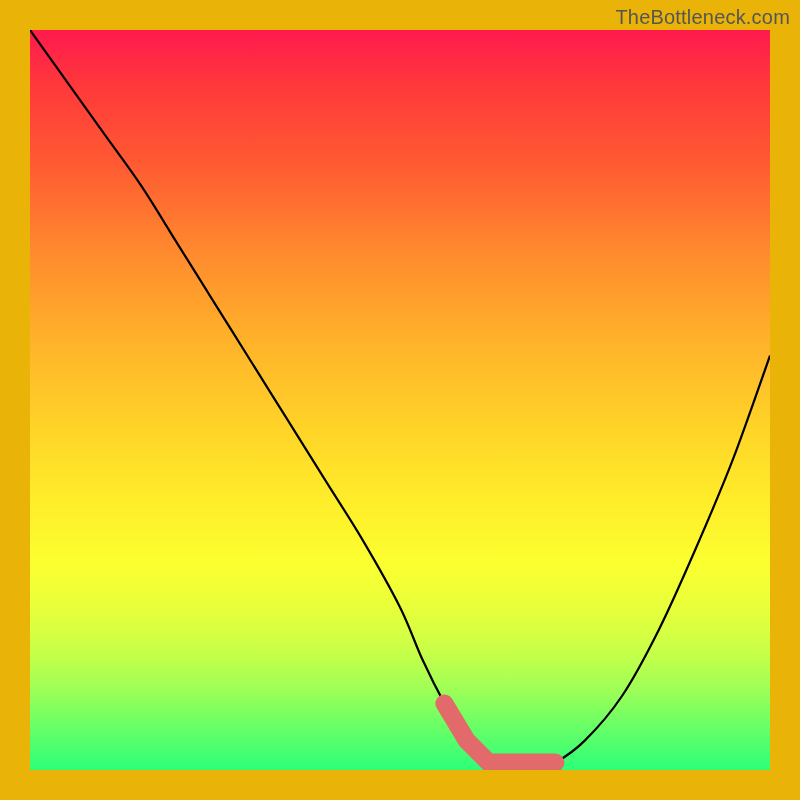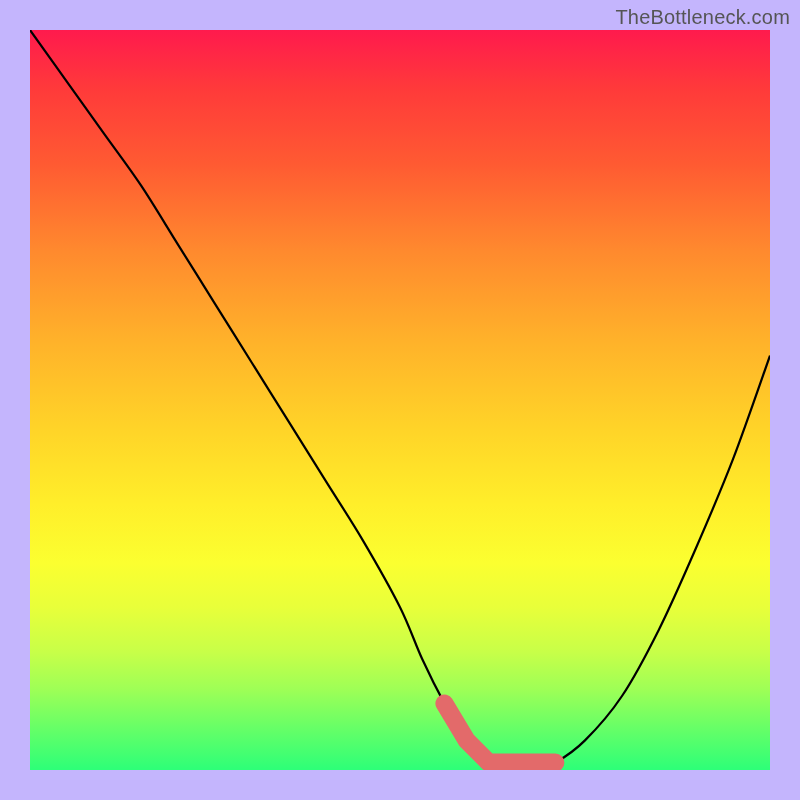--- a/index.html
+++ b/index.html
@@ -8,21 +8,21 @@
     width: 800px;
     height: 800px;
     overflow: hidden;
     background: #000;
     font-family: Arial, Helvetica, sans-serif;
   }
   .frame {
     position: relative;
     width: 800px;
     height: 800px;
-    background: #c4b5fd;
+    background: #eab308;
   }
   .plot-box {
     position: absolute;
     left: 30px;
     top: 30px;
     width: 740px;
     height: 740px;
     background: linear-gradient(to bottom,
       #ff1a4d 0%,
       #ff3a3a 8%,

